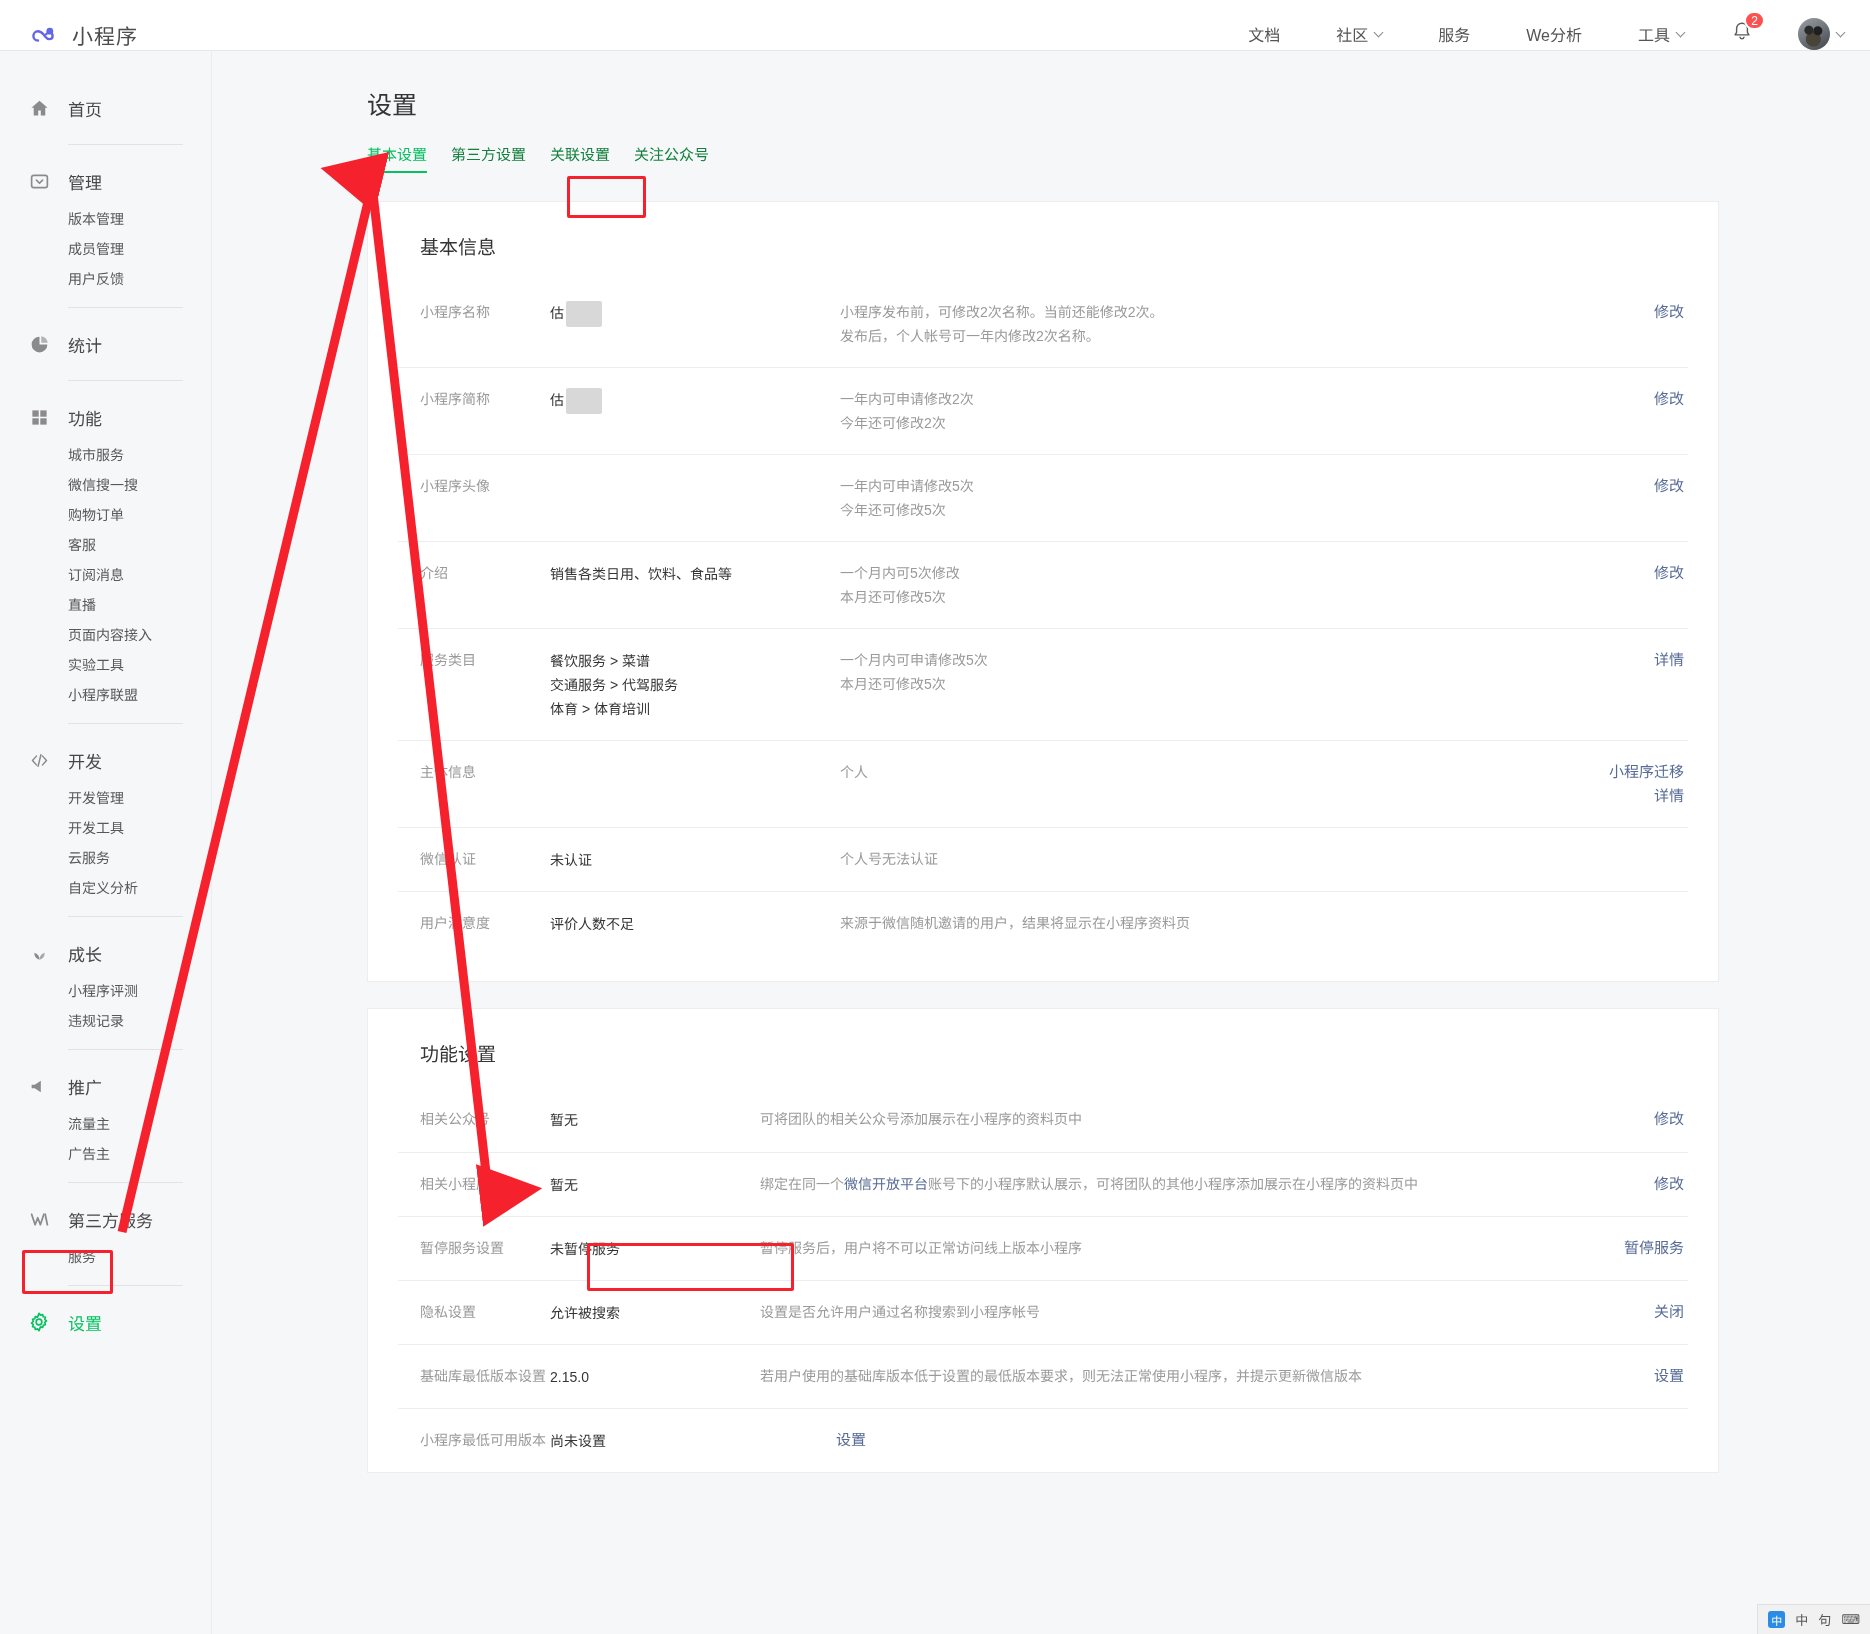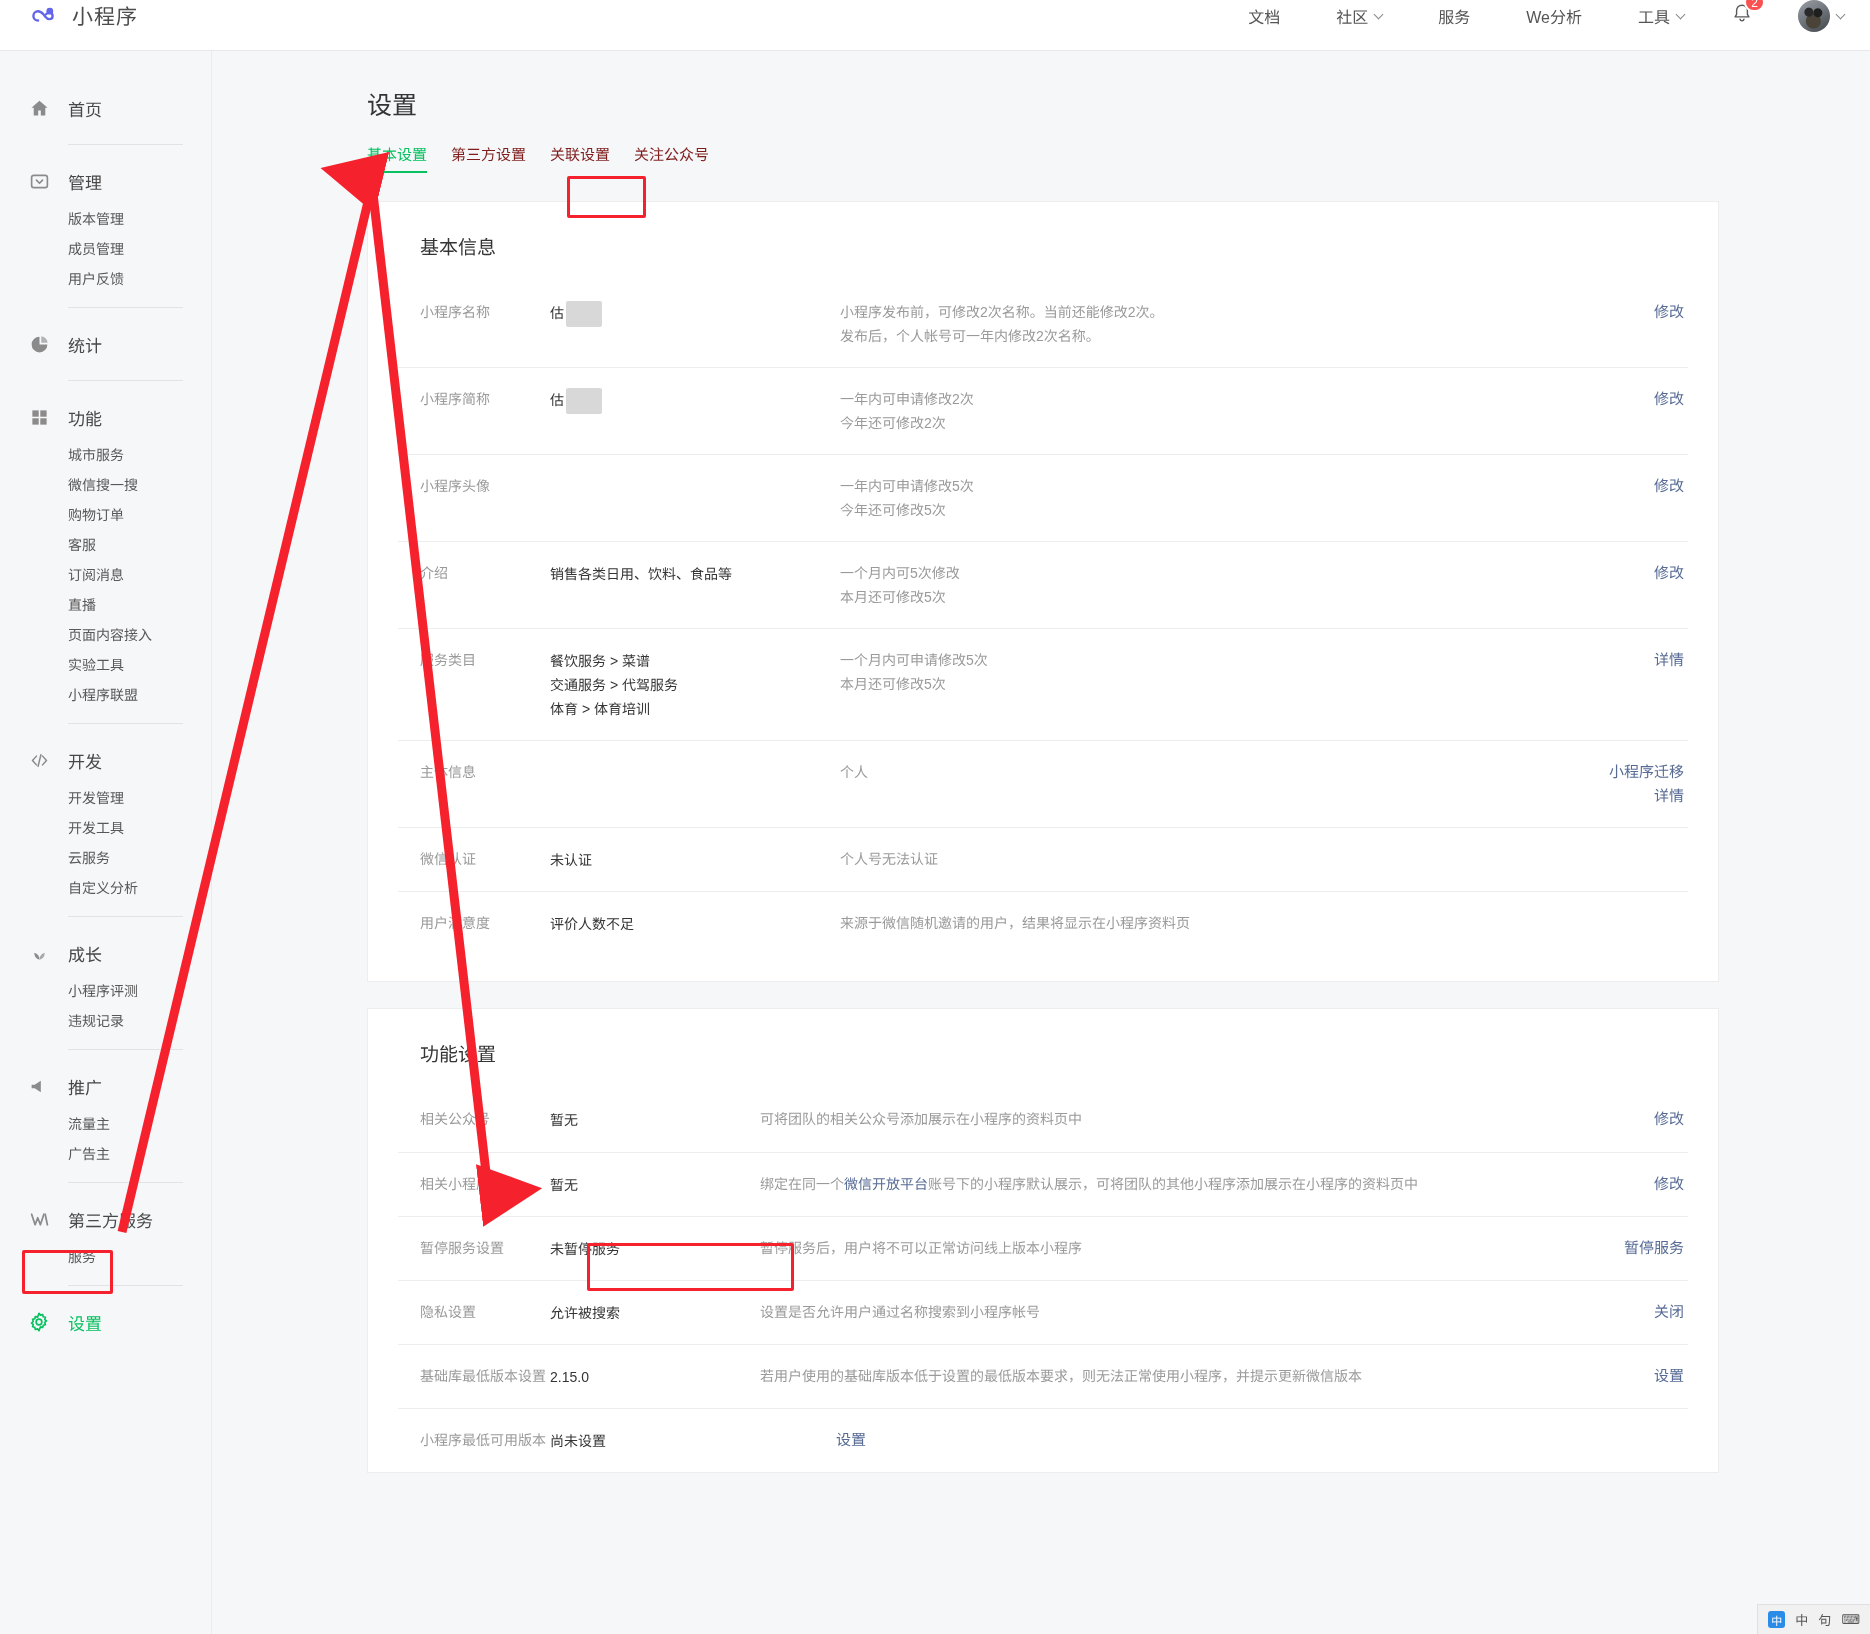--- a/index.html
+++ b/index.html
@@ -12,21 +12,21 @@
     color: #353535;
   }
   .app { position: relative; width: 1870px; height: 1634px; }
 
   
   .topbar {
     position: absolute; top: 0; left: 0;
     width: 1870px; height: 51px;
     background: #ffffff;
     border-bottom: 1px solid #e7e7eb;
-    display: flex; align-items: flex-start;
+    display: flex; align-items: flex-end;
   }
   .brand { display: flex; align-items: center; margin-left: 30px; }
   .brand-logo { width: 30px; height: 30px; margin-right: 12px; }
   .brand-name { font-size: 21px; color: #4c4c4c; letter-spacing: 1px; }
 
   .topnav { margin-left: auto; display: flex; align-items: center; margin-right: 26px; }
   .topnav-item {
     font-size: 16px; color: #555555;
     margin-left: 56px; display: flex; align-items: center; cursor: pointer;
     white-space: nowrap;
@@ -101,21 +101,21 @@
   .main {
     position: absolute; top: 51px; left: 212px;
     width: 1658px; height: 1583px;
     overflow: hidden;
     background: #f6f7f9;
   }
   .page-head { padding: 34px 0 0 155px; }
   .page-title { font-size: 25px; color: #353535; font-weight: normal; margin: 0; }
   .tabs { display: flex; align-items: flex-end; margin-top: 22px; }
   .tab {
-    font-size: 15px; color: #7f1d1d; margin-right: 24px;
+    font-size: 15px; color: #15803d; margin-right: 24px;
     padding-bottom: 9px; cursor: pointer; position: relative;
   }
   .tab.is-active { color: #07c160; }
   .tab.is-active::after {
     content: ""; position: absolute; left: 0; right: 0; bottom: 0;
     height: 2px; background: #07c160;
   }
   .tab-highlight {
     position: absolute; left: 355px; top: 125px;
     width: 79px; height: 42px;

